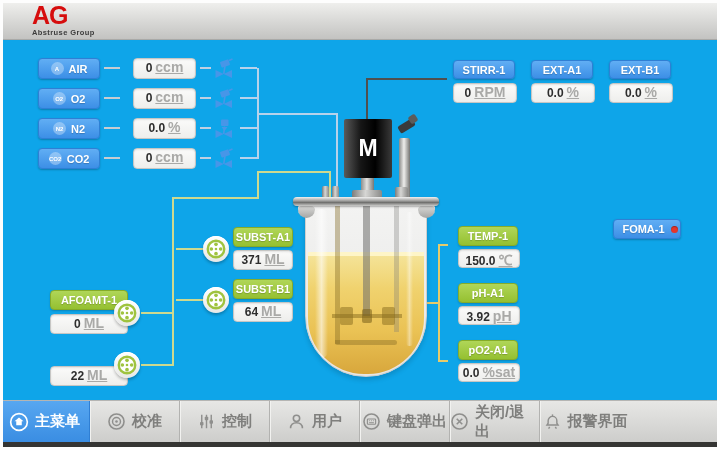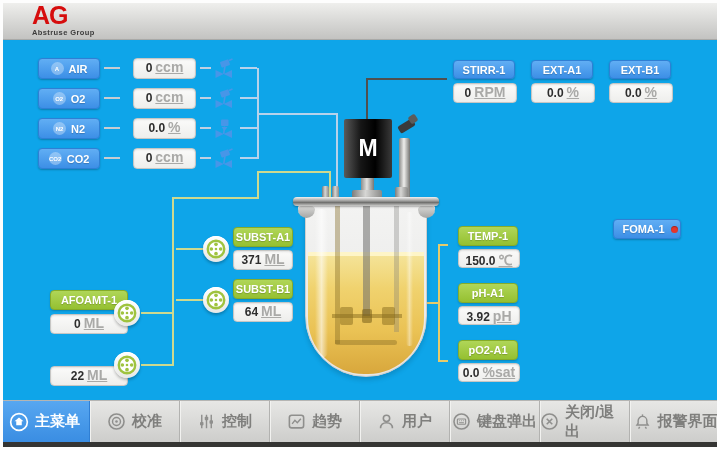--- a/index.html
+++ b/index.html
@@ -370,27 +370,20 @@
         <g fill="#8f8f8d">
             <rect x="3.8" y="12.5" width="4.4" height="4.4" rx="1"></rect>
             <rect x="9.8" y="6" width="4.4" height="4.4" rx="1"></rect>
             <rect x="15.8" y="10.5" width="4.4" height="4.4" rx="1"></rect>
           </g>
       </svg>
       <span class="nlabel">控制</span>
     </div>
     <div class="nav-cell">
       <svg width="19" height="19" viewBox="0 0 24 24">
-        <rect x="3" y="4" width="18" height="16" rx="3" fill="none" stroke="#8f8f8d" stroke-width="2"></rect>
-        <polyline points="6.5,15 10,10.5 13,13.5 17.5,8.5" fill="none" stroke="#8f8f8d" stroke-width="1.8"></polyline>
-      </svg>
-      <span class="nlabel">趋势</span>
-    </div>
-    <div class="nav-cell">
-      <svg width="19" height="19" viewBox="0 0 24 24">
         <circle cx="12" cy="8" r="4" fill="none" stroke="#8f8f8d" stroke-width="2"></circle>
         <path d="M4.5 20.5 c0-4.3 3.2-7 7.5-7 s7.5 2.7 7.5 7" fill="none" stroke="#8f8f8d" stroke-width="2"></path>
       </svg>
       <span class="nlabel">用户</span>
     </div>
     <div class="nav-cell">
       <svg width="19" height="19" viewBox="0 0 24 24">
         <circle cx="12" cy="12" r="9.5" fill="none" stroke="#8f8f8d" stroke-width="2"></circle>
         <rect x="6.8" y="8.8" width="10.4" height="6.6" rx="1" fill="none" stroke="#8f8f8d" stroke-width="1.4"></rect>
         <path d="M8.8 11 h1 M11.5 11 h1 M14.2 11 h1 M9 13.5 h6" stroke="#8f8f8d" stroke-width="1.2"></path>

